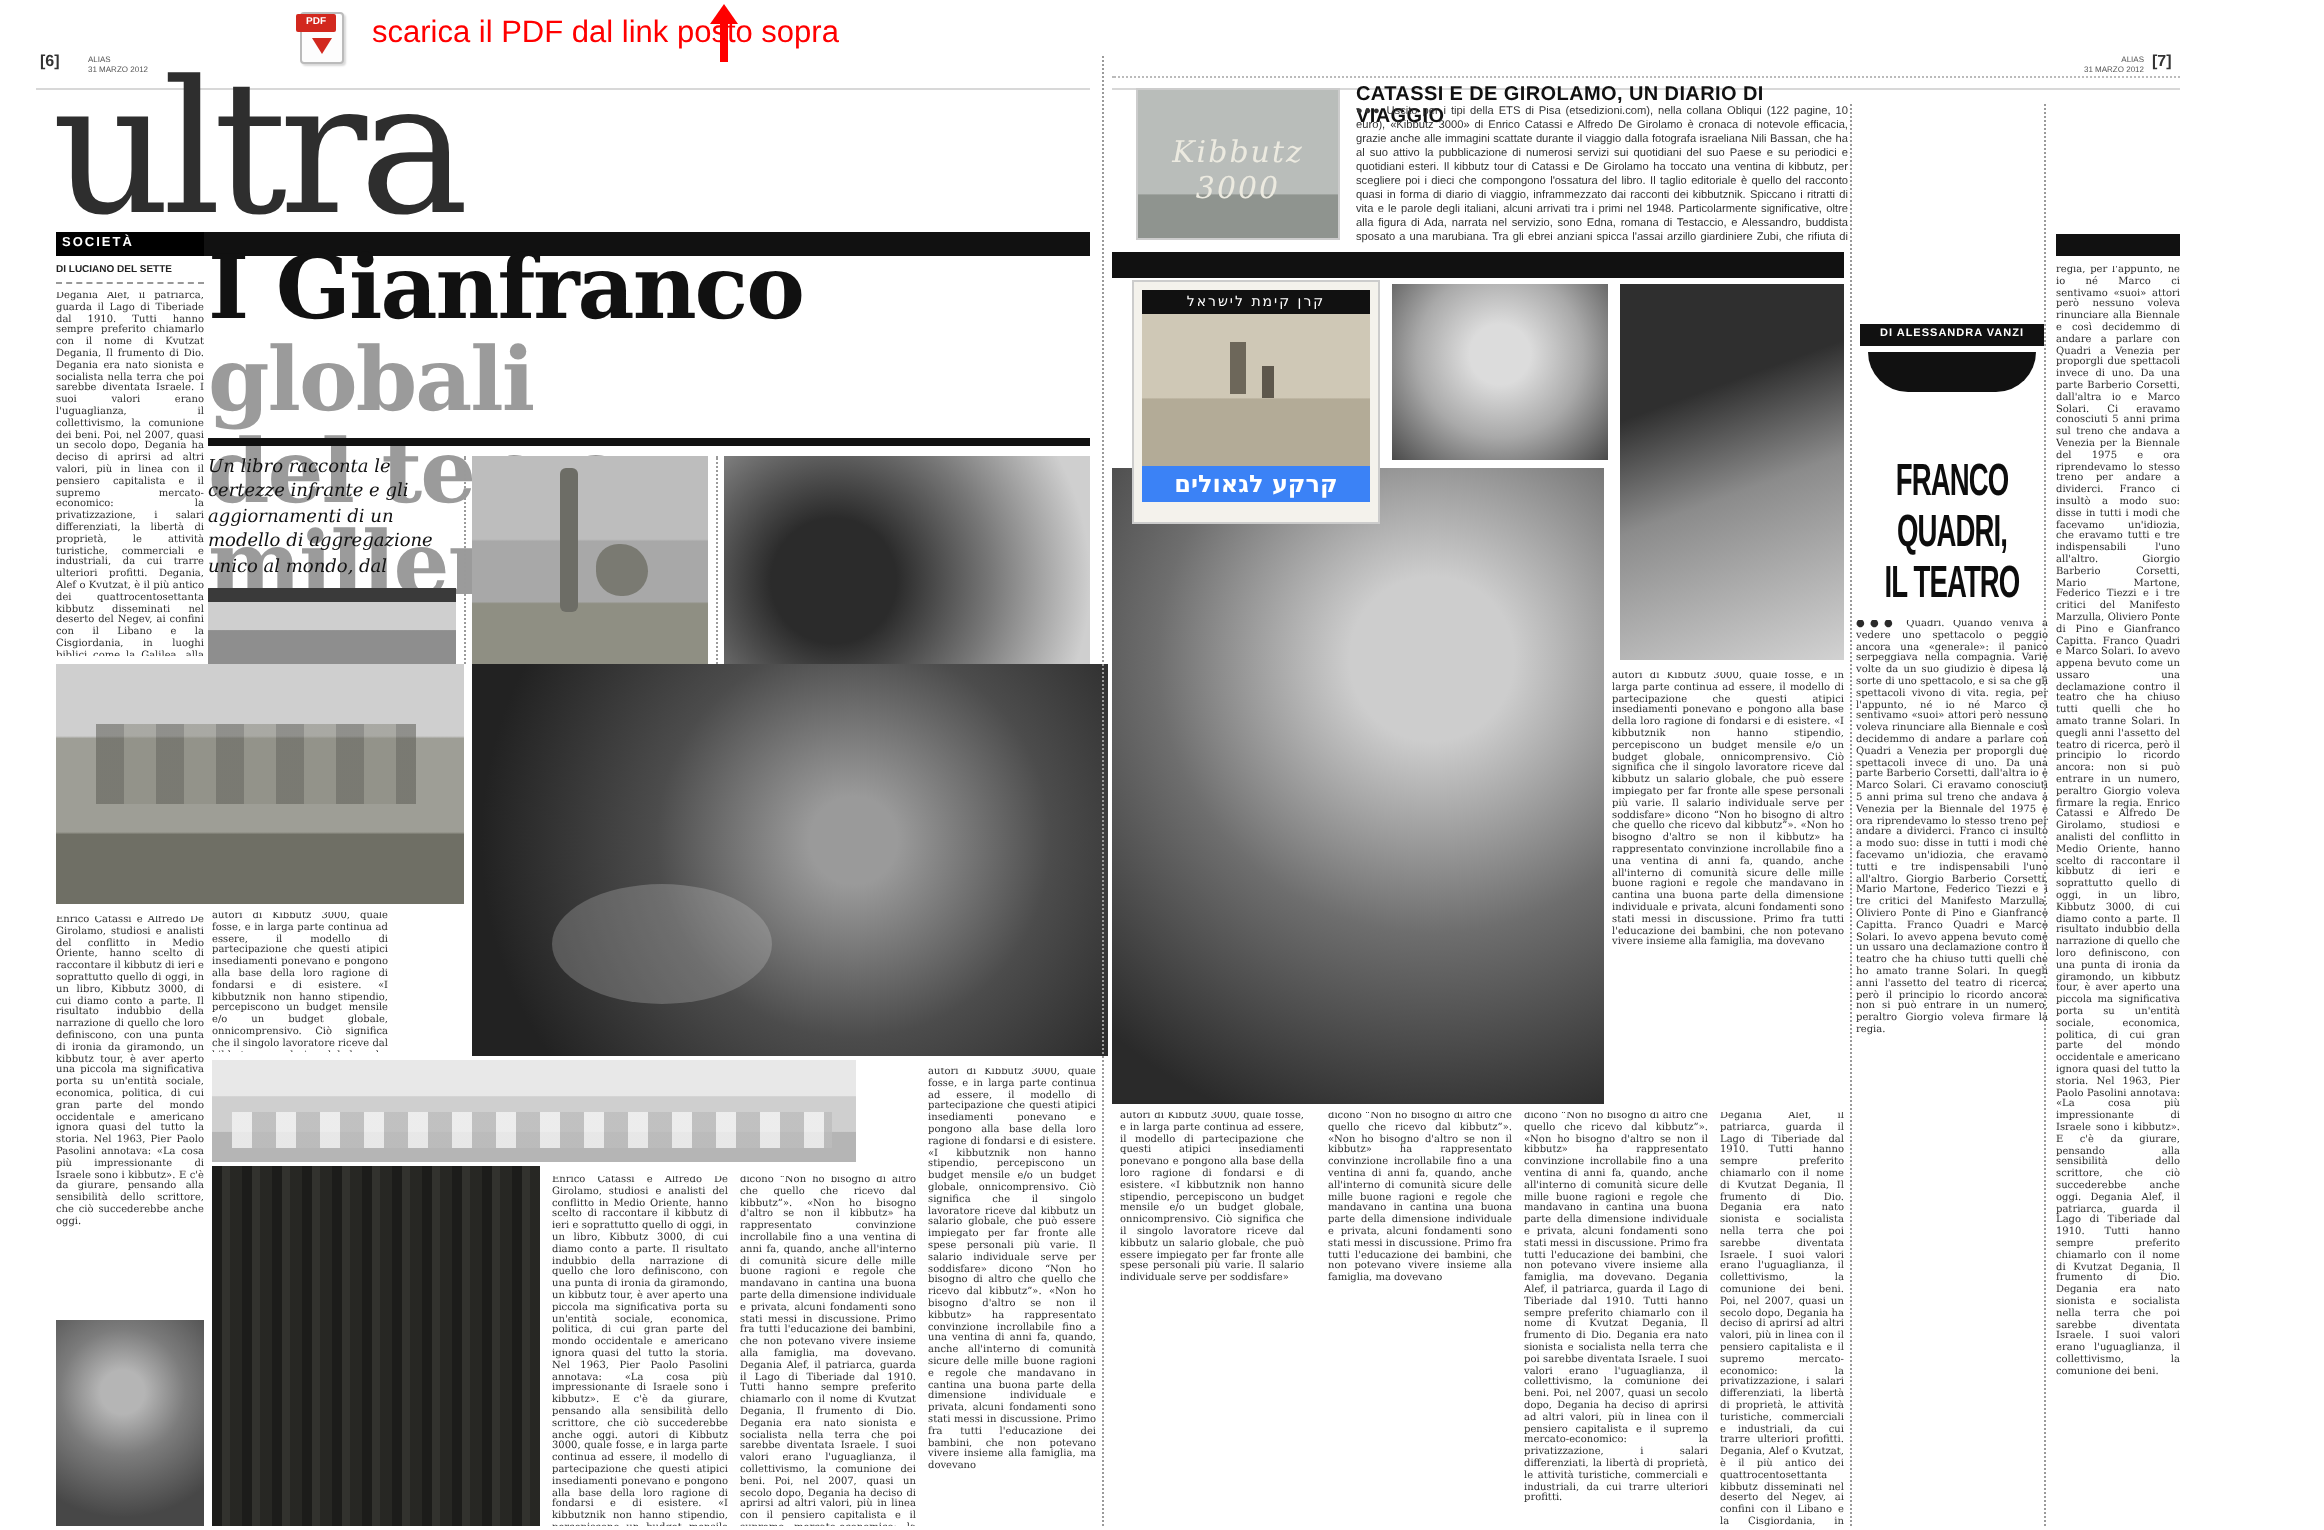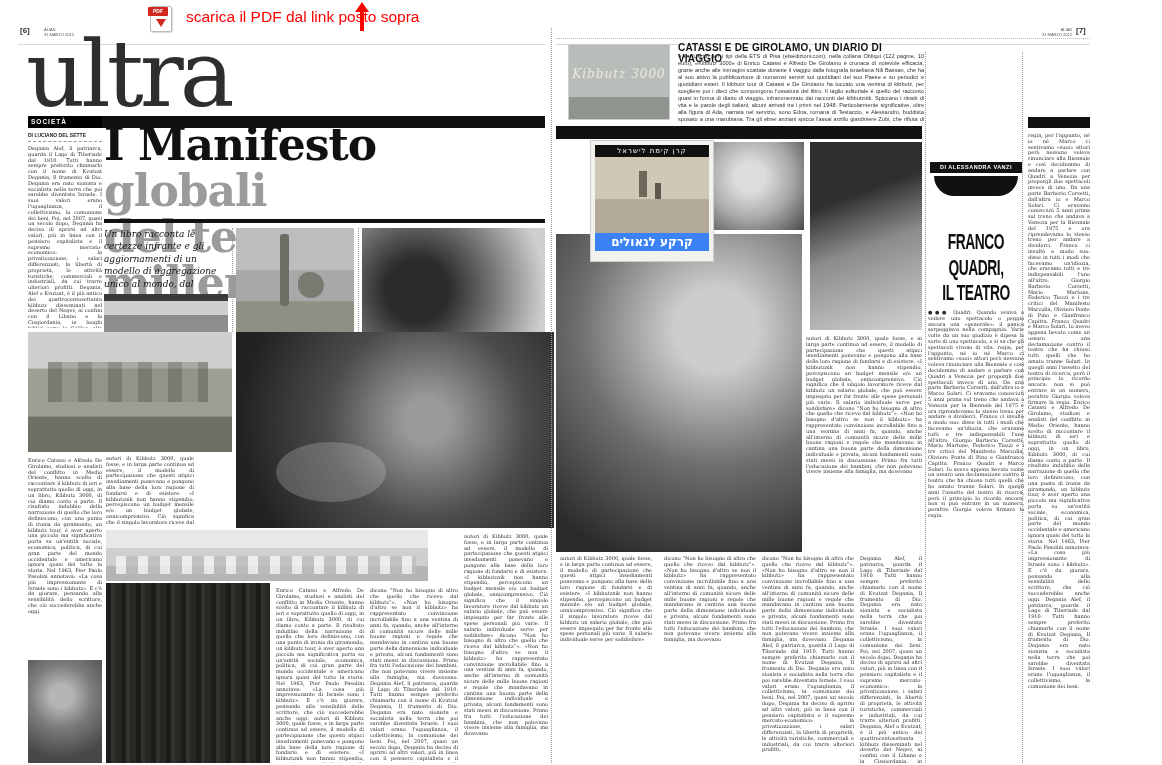--- a/index.html
+++ b/index.html
@@ -51,21 +51,21 @@
   </div>
   <div class="abs bar" style="left:28px;top:116px;width:517px;height:12px;"></div>
   <div class="abs kicker" style="left:28px;top:116px;width:74px;height:12px;background:#000;color:#fff;font-size:6.5px;line-height:12px;letter-spacing:1px;padding-left:3px;box-sizing:border-box;">SOCIETÀ</div>
 
   <div class="abs kicker" style="left:28px;top:132px;width:74px;font-size:5px;color:#222;border-bottom:1px dashed #999;padding-bottom:3px;">DI LUCIANO DEL SETTE</div>
   <div class="abs micro" style="left:28px;top:146px;width:74px;height:182px;">Degania Alef, il patriarca, guarda il Lago di Tiberiade dal 1910. Tutti hanno sempre preferito chiamarlo con il nome di Kvutzat Degania, Il frumento di Dio. Degania era nato sionista e socialista nella terra che poi sarebbe diventata Israele. I suoi valori erano l'uguaglianza, il collettivismo, la comunione dei beni. Poi, nel 2007, quasi un secolo dopo, Degania ha deciso di aprirsi ad altri valori, più in linea con il pensiero capitalista e il supremo mercato-economico: la privatizzazione, i salari differenziati, la libertà di proprietà, le attività turistiche, commerciali e industriali, da cui trarre ulteriori profitti. Degania, Alef o Kvutzat, è il più antico dei quattrocentosettanta kibbutz disseminati nel deserto del Negev, ai confini con il Libano e la Cisgiordania, in luoghi biblici come la Galilea, alla periferia di Gerusalemme, vicino alla Striscia di Gaza e a Tel Aviv. Kibbutz, che ne ha viste e vissute di ogni, compresa ogni forma di associazione.</div>
   <div class="abs micro" style="left:28px;top:458px;width:74px;height:198px;">Enrico Catassi e Alfredo De Girolamo, studiosi e analisti del conflitto in Medio Oriente, hanno scelto di raccontare il kibbutz di ieri e soprattutto quello di oggi, in un libro, Kibbutz 3000, di cui diamo conto a parte. Il risultato indubbio della narrazione di quello che loro definiscono, con una punta di ironia da giramondo, un kibbutz tour, è aver aperto una piccola ma significativa porta su un'entità sociale, economica, politica, di cui gran parte del mondo occidentale e americano ignora quasi del tutto la storia. Nel 1963, Pier Paolo Pasolini annotava: «La cosa più impressionante di Israele sono i kibbutz». E c'è da giurare, pensando alla sensibilità dello scrittore, che ciò succederebbe anche oggi.</div>
   <div class="abs photo" style="left:28px;top:660px;width:74px;height:103px;background:radial-gradient(circle at 45% 35%,#b5b5b5 0 14%,#7c7c7c 40%,#474747 80%);"></div>
 
   <div class="abs" style="left:104px;top:122px;width:444px;height:96px;font-size:44px;line-height:46px;font-weight:bold;letter-spacing:-1px;">
-    <div><span style="color:#111;">I </span><span style="color:#111;">Manifesto</span><span style="color:#9b9b9b;"> globali</span></div>
+    <div><span style="color:#111;">I </span><span style="color:#111;">Gianfranco</span><span style="color:#9b9b9b;"> globali</span></div>
     <div style="color:#9b9b9b;">del terzo millennio</div>
   </div>
   <div class="abs bar" style="left:104px;top:219px;width:441px;height:4px;"></div>
 
   <div class="abs" style="left:104px;top:228px;width:124px;height:62px;font-style:italic;font-size:9px;line-height:12.4px;color:#111;overflow:hidden;">Un libro racconta le certezze infrante e gli aggiornamenti di un modello di aggregazione unico al mondo, dal socialismo alla privatizzazione</div>
   <div class="abs photo" style="left:104px;top:294px;width:124px;height:38px;background:linear-gradient(180deg,#3a3a3a 0 18%,#cfcfcf 19% 55%,#8e8e8e 56% 100%);"></div>
   <div class="abs dotv" style="left:232px;top:228px;height:104px;"></div>
   <div class="abs photo" style="left:236px;top:228px;width:118px;height:104px;background:linear-gradient(180deg,#bdbdbd 0 40%,#a8a8a8 41% 70%,#8f8f83 71% 100%);">
     <div class="abs" style="left:44px;top:6px;width:9px;height:72px;background:#6d6d66;border-radius:3px;"></div>
     <div class="abs" style="left:62px;top:44px;width:26px;height:26px;background:#7a7a72;border-radius:45% 55% 50% 50%;"></div>
@@ -86,31 +86,31 @@
   <div class="abs photo" style="left:106px;top:583px;width:164px;height:180px;background:repeating-linear-gradient(90deg,#3c3c38 0 5px,#6b6b62 5px 9px,#54544c 9px 15px),linear-gradient(180deg,#777 0 100%);background-blend-mode:multiply;"></div>
 
   <div class="abs micro" style="left:276px;top:588px;width:88px;height:175px;">Enrico Catassi e Alfredo De Girolamo, studiosi e analisti del conflitto in Medio Oriente, hanno scelto di raccontare il kibbutz di ieri e soprattutto quello di oggi, in un libro, Kibbutz 3000, di cui diamo conto a parte. Il risultato indubbio della narrazione di quello che loro definiscono, con una punta di ironia da giramondo, un kibbutz tour, è aver aperto una piccola ma significativa porta su un'entità sociale, economica, politica, di cui gran parte del mondo occidentale e americano ignora quasi del tutto la storia. Nel 1963, Pier Paolo Pasolini annotava: «La cosa più impressionante di Israele sono i kibbutz». E c'è da giurare, pensando alla sensibilità dello scrittore, che ciò succederebbe anche oggi. autori di Kibbutz 3000, quale fosse, e in larga parte continua ad essere, il modello di partecipazione che questi atipici insediamenti ponevano e pongono alla base della loro ragione di fondarsi e di esistere. «I kibbutznik non hanno stipendio, percepiscono un budget mensile e/o un budget globale, onnicomprensivo. Ciò significa che il singolo lavoratore riceve dal kibbutz un salario globale, che può essere impiegato per far fronte alle spese personali più varie. Il salario individuale serve per soddisfare»</div>
   <div class="abs micro" style="left:370px;top:588px;width:88px;height:175px;">dicono “Non ho bisogno di altro che quello che ricevo dal kibbutz”». «Non ho bisogno d'altro se non il kibbutz» ha rappresentato convinzione incrollabile fino a una ventina di anni fa, quando, anche all'interno di comunità sicure delle mille buone ragioni e regole che mandavano in cantina una buona parte della dimensione individuale e privata, alcuni fondamenti sono stati messi in discussione. Primo fra tutti l'educazione dei bambini, che non potevano vivere insieme alla famiglia, ma dovevano. Degania Alef, il patriarca, guarda il Lago di Tiberiade dal 1910. Tutti hanno sempre preferito chiamarlo con il nome di Kvutzat Degania, Il frumento di Dio. Degania era nato sionista e socialista nella terra che poi sarebbe diventata Israele. I suoi valori erano l'uguaglianza, il collettivismo, la comunione dei beni. Poi, nel 2007, quasi un secolo dopo, Degania ha deciso di aprirsi ad altri valori, più in linea con il pensiero capitalista e il supremo mercato-economico: la privatizzazione, i salari differenziati, la libertà di proprietà, le attività turistiche, commerciali e industriali, da cui trarre ulteriori profitti.</div>
   <div class="abs micro" style="left:464px;top:534px;width:84px;height:229px;">autori di Kibbutz 3000, quale fosse, e in larga parte continua ad essere, il modello di partecipazione che questi atipici insediamenti ponevano e pongono alla base della loro ragione di fondarsi e di esistere. «I kibbutznik non hanno stipendio, percepiscono un budget mensile e/o un budget globale, onnicomprensivo. Ciò significa che il singolo lavoratore riceve dal kibbutz un salario globale, che può essere impiegato per far fronte alle spese personali più varie. Il salario individuale serve per soddisfare» dicono “Non ho bisogno di altro che quello che ricevo dal kibbutz”». «Non ho bisogno d'altro se non il kibbutz» ha rappresentato convinzione incrollabile fino a una ventina di anni fa, quando, anche all'interno di comunità sicure delle mille buone ragioni e regole che mandavano in cantina una buona parte della dimensione individuale e privata, alcuni fondamenti sono stati messi in discussione. Primo fra tutti l'educazione dei bambini, che non potevano vivere insieme alla famiglia, ma dovevano</div>
 
   <div class="abs dotv" style="left:551px;top:28px;height:735px;"></div>
 
   <div class="abs doth" style="left:556px;top:38px;width:534px;border-top:1px dotted #bbb;"></div>
   <div class="abs photo" style="left:568px;top:44px;width:100px;height:74px;background:linear-gradient(180deg,#b9bdba 0 70%,#8f948f 71% 100%);border:1px solid #ccc;">
-    <div style="font-style:italic;font-size:12px;color:#eceae0;text-align:center;margin-top:22px;letter-spacing:1px;">Kibbutz 3000</div>
+    <div style="font-style:italic;font-size:15px;color:#eceae0;text-align:center;margin-top:22px;letter-spacing:1px;">Kibbutz 3000</div>
   </div>
   <div class="abs kicker" style="left:678px;top:42px;width:250px;font-size:10px;color:#111;letter-spacing:.2px;">CATASSI E DE GIROLAMO, UN DIARIO DI VIAGGIO</div>
   <div class="abs" style="left:678px;top:53px;width:246px;height:70px;font-size:5.6px;line-height:7px;text-align:justify;color:#333;overflow:hidden;font-family:'Liberation Sans',sans-serif;">●●● Uscito per i tipi della ETS di Pisa (etsedizioni.com), nella collana Obliqui (122 pagine, 10 euro), «Kibbutz 3000» di Enrico Catassi e Alfredo De Girolamo è cronaca di notevole efficacia, grazie anche alle immagini scattate durante il viaggio dalla fotografa israeliana Nili Bassan, che ha al suo attivo la pubblicazione di numerosi servizi sui quotidiani del suo Paese e su periodici e quotidiani esteri. Il kibbutz tour di Catassi e De Girolamo ha toccato una ventina di kibbutz, per scegliere poi i dieci che compongono l'ossatura del libro. Il taglio editoriale è quello del racconto quasi in forma di diario di viaggio, inframmezzato dai racconti dei kibbutznik. Spiccano i ritratti di vita e le parole degli italiani, alcuni arrivati tra i primi nel 1948. Particolarmente significative, oltre alla figura di Ada, narrata nel servizio, sono Edna, romana di Testaccio, e Alessandro, buddista sposato a una marubiana. Tra gli ebrei anziani spicca l'assai arzillo giardiniere Zubi, che rifiuta di mettere in discussione il suo pacifismo per il fatto di essere stato un combattente. (ldt)</div>
 
   <div class="abs bar" style="left:556px;top:126px;width:366px;height:13px;"></div>
   <div class="abs photo" style="left:696px;top:142px;width:108px;height:88px;background:radial-gradient(circle at 50% 40%,#dcdcdc 0 20%,#a9a9a9 55%,#4a4a4a 100%);"></div>
   <div class="abs photo" style="left:810px;top:142px;width:112px;height:188px;background:linear-gradient(160deg,#2f2f2f 0 30%,#8b8b8b 55%,#d2d2d2 100%);"></div>
   <div class="abs photo" style="left:556px;top:234px;width:246px;height:318px;background:radial-gradient(circle at 65% 30%,#cdcdcd 0 15%,#6e6e6e 50%,#2a2a2a 90%);"></div>
 
-  <div class="abs" style="left:566px;top:140px;width:124px;height:122px;background:#f4f2ec;border:1px solid #ccc;padding:4px;box-sizing:border-box;z-index:5;margin-left:24px;">
+  <div class="abs" style="left:566px;top:140px;width:124px;height:122px;background:#f4f2ec;border:1px solid #ccc;padding:4px;box-sizing:border-box;z-index:5;">
     <div class="hebrew" style="background:#111;font-size:7px;line-height:12px;height:12px;letter-spacing:1px;">קרן קימת לישראל</div>
     <div class="photo" style="height:76px;background:linear-gradient(180deg,#cfc8b6 0 55%,#b3ab97 56% 100%);">
       <div class="abs" style="margin-left:44px;margin-top:14px;width:8px;height:26px;background:#6d675a;"></div>
       <div class="abs" style="margin-left:60px;margin-top:26px;width:6px;height:16px;background:#5d574c;"></div>
     </div>
     <div class="hebrew" style="background:#3b82f6;font-size:12px;line-height:18px;height:18px;font-weight:bold;">קרקע לגאולים</div>
   </div>
 
   <div class="abs micro" style="left:806px;top:336px;width:116px;height:212px;">autori di Kibbutz 3000, quale fosse, e in larga parte continua ad essere, il modello di partecipazione che questi atipici insediamenti ponevano e pongono alla base della loro ragione di fondarsi e di esistere. «I kibbutznik non hanno stipendio, percepiscono un budget mensile e/o un budget globale, onnicomprensivo. Ciò significa che il singolo lavoratore riceve dal kibbutz un salario globale, che può essere impiegato per far fronte alle spese personali più varie. Il salario individuale serve per soddisfare» dicono “Non ho bisogno di altro che quello che ricevo dal kibbutz”». «Non ho bisogno d'altro se non il kibbutz» ha rappresentato convinzione incrollabile fino a una ventina di anni fa, quando, anche all'interno di comunità sicure delle mille buone ragioni e regole che mandavano in cantina una buona parte della dimensione individuale e privata, alcuni fondamenti sono stati messi in discussione. Primo fra tutti l'educazione dei bambini, che non potevano vivere insieme alla famiglia, ma dovevano</div>
 

